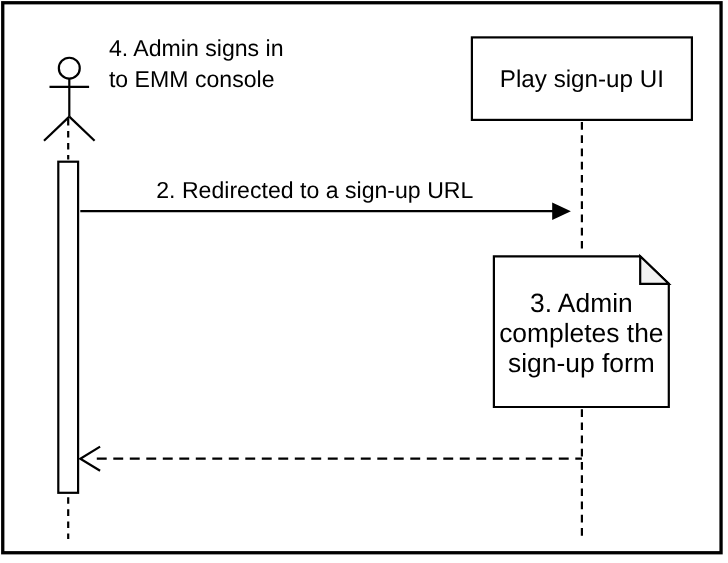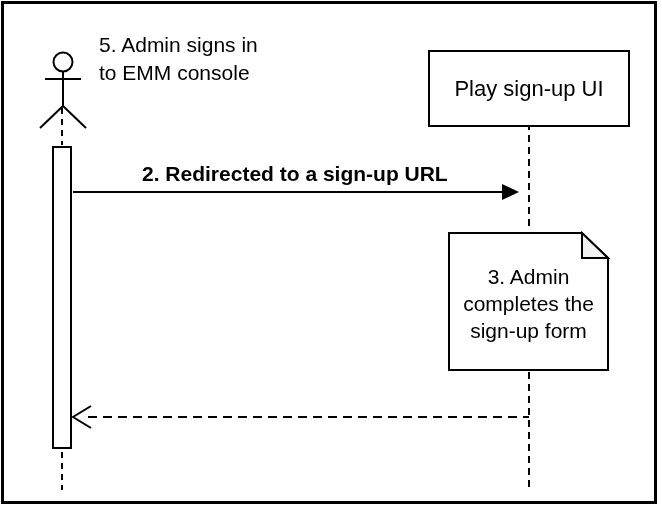--- a/index.html
+++ b/index.html
@@ -34,37 +34,36 @@
     position: absolute;
     left: 428px; top: 33px;
     width: 202px; height: 77px;
     box-sizing: border-box;
     border: 2px solid #000000;
     background: #ffffff;
     display: flex;
     align-items: center;
     justify-content: center;
     font-size: 22px;
-    margin-top: 17px;
   }
   .note-text {
     position: absolute;
     left: 448px; top: 232px;
     width: 161px; height: 138px;
     display: flex;
     align-items: center;
     justify-content: center;
     text-align: center;
-    font-size: 21px;
+    font-size: 24px;
     line-height: 27px;
     white-space: pre-line;
     padding-top: 4px;
     box-sizing: border-box;
   }
-  .msg2-label { left: 142px; top: 160px; font-weight: bold; }
+  .msg2-label { left: 142px; top: 160px; }
   .msg4-label { left: 92px; top: 382px; }
   .actor-label { left: 99px; top: 31px; }
 </style>
 </head>
 <body>
 
 <div class="canvas">
 
   <svg class="layer" width="662" height="512" viewBox="0 0 662 512">
 
@@ -97,21 +96,21 @@
     <g>
       <line x1="88" y1="417" x2="529" y2="417" stroke="#000000" stroke-width="2" stroke-dasharray="9 6"></line>
       <polyline points="91,406 73,417 91,428" fill="none" stroke="#000000" stroke-width="2"></polyline>
     </g>
   </svg>
 
   <div class="participant-box">
     <span>Play sign-up UI</span>
   </div>
 
-  <div class="label actor-label">5. Admin signs in
+  <div class="label actor-label">4. Admin signs in
 to EMM console</div>
 
   <div class="label msg2-label">2. Redirected to a sign-up URL</div>
 
   <div class="note-text">3. Admin
 completes the
 sign-up form</div>
 
 
   <div class="frame"></div>

